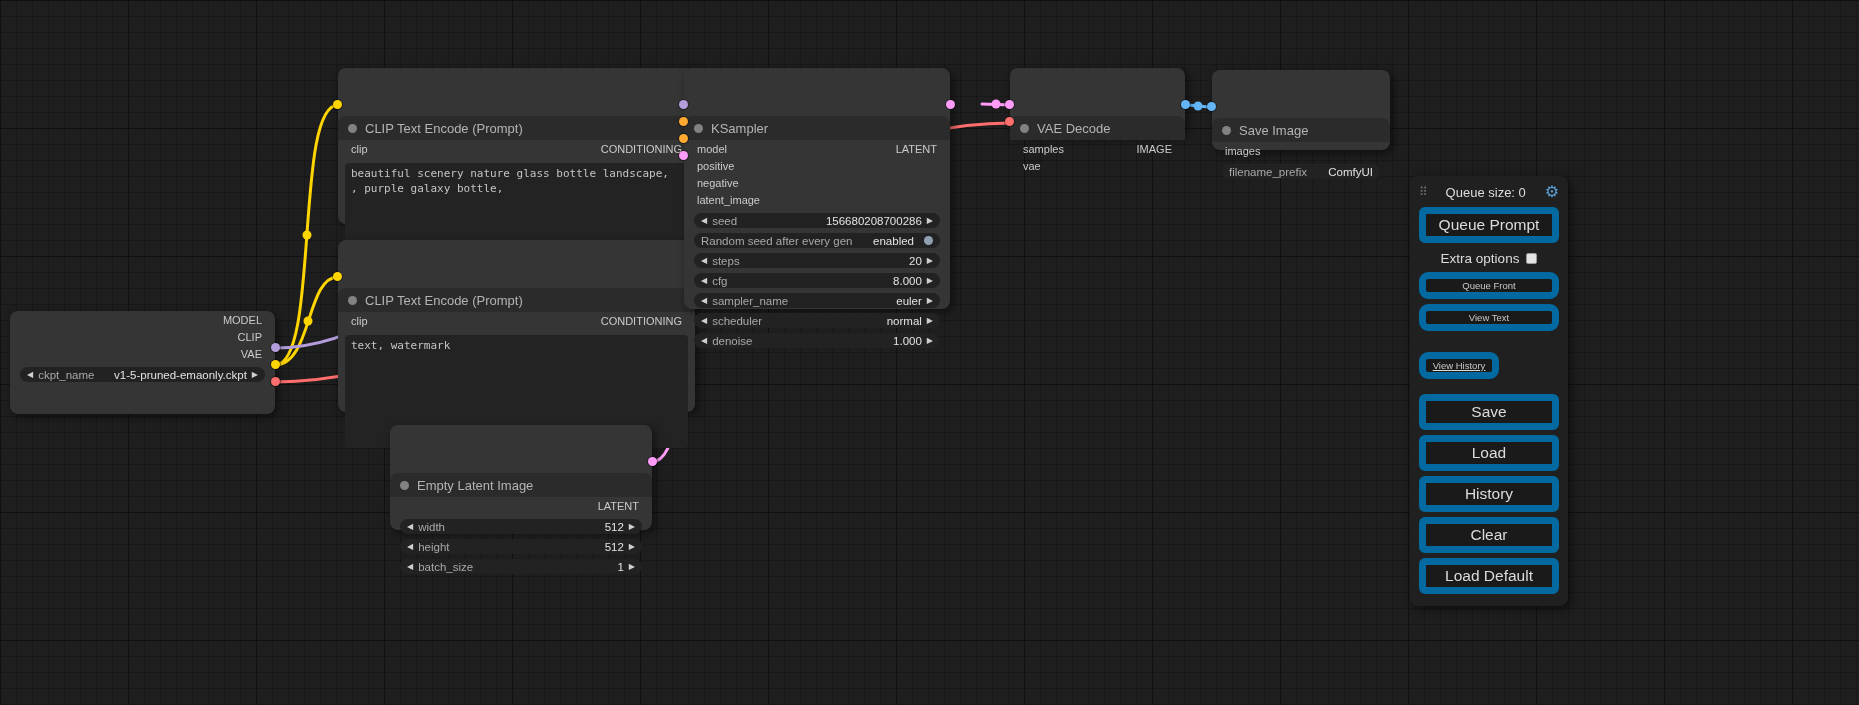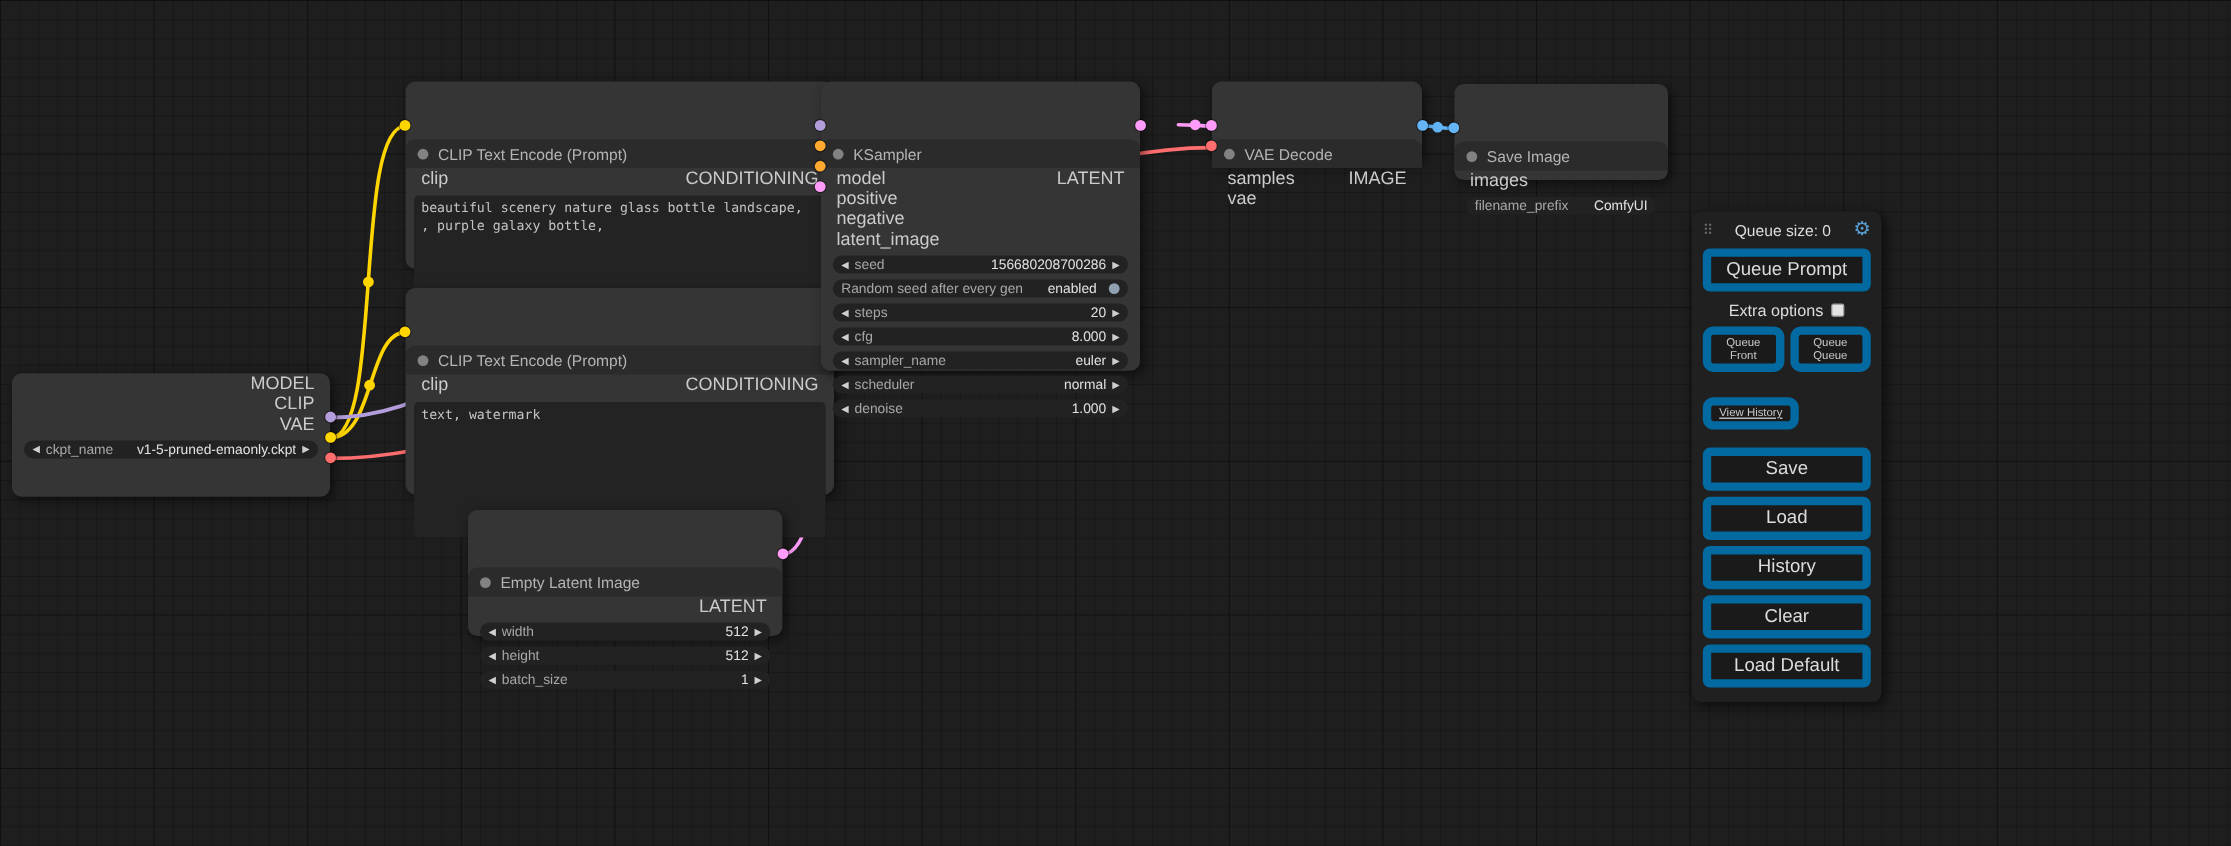--- a/index.html
+++ b/index.html
@@ -12,21 +12,21 @@
       linear-gradient(90deg,rgba(0,0,0,.20) 1px,transparent 1px),
       linear-gradient(rgba(0,0,0,.30) 1px,transparent 1px),
       linear-gradient(90deg,rgba(0,0,0,.30) 1px,transparent 1px);
     background-size:16px 16px,16px 16px,128px 128px,128px 128px;}
   .wires{position:absolute;left:0;top:0;width:1859px;height:705px;z-index:1;}
   .node{position:absolute;background:#353535;border-radius:8px;z-index:2;
     box-shadow:3px 3px 9px rgba(0,0,0,.5);font-size:12px;color:#c9c9c9;}
   .ntitle{height:24px;background:#2b2b2b;border-radius:8px 8px 0 0;display:flex;
     align-items:center;gap:8px;padding:0 10px;color:#b4b4b4;font-size:13px;margin-top:48px;}
   .tdot{width:9px;height:9px;border-radius:50%;background:#828282;flex:none;}
-  .srow{display:flex;align-items:center;height:17px;padding:0 13px;font-size:15px;color:#cbcbcb;}
+  .srow{display:flex;align-items:center;height:17px;padding:0 13px;font-size:11px;color:#cbcbcb;}
   .srow.between{justify-content:space-between;}
   .srow.right{justify-content:flex-end;}
   .pin{position:absolute;width:9px;height:9px;border-radius:50%;z-index:4;
     box-shadow:0 0 0 1px rgba(0,0,0,.35);}
   .widget{height:15px;background:#222;border-radius:8px;display:flex;align-items:center;
     margin:5px 10px 0;padding:0 7px;font-size:11.5px;color:#a8a8a8;gap:5px;}
   .widget:first-of-type{margin-top:3px;}
   .warr{color:#cfcfcf;font-size:8px;line-height:1;flex:none;}
   .wvalue{margin-left:auto;color:#e2e2e2;}
   .toggledot{width:9px;height:9px;border-radius:50%;flex:none;margin-left:5px;}
@@ -38,21 +38,21 @@
   .menu-header{display:flex;align-items:center;justify-content:space-between;font-size:13px;height:20px;}
   .handle{color:#6d6d6d;font-size:12px;letter-spacing:-1px;}
   .gear{font-size:16px;line-height:1;}
   .btn{display:block;width:100%;background:#1a1a1a;border:7px solid #0369a1;border-radius:6px;
     color:#dcdcdc;text-align:center;font-family:"Liberation Sans",sans-serif;cursor:pointer;}
   .btn-lg{font-size:15.5px;padding:2px 0;margin-top:5px;}
   .btn-sm{font-size:9.5px;padding:1px 4px;border-radius:9px;color:#c9c9c9;}
   .extra{display:flex;align-items:center;justify-content:center;gap:7px;font-size:13.5px;
     margin-top:7px;height:17px;}
   .checkbox{width:11px;height:11px;background:#e3e3e3;border:1px solid #9a9a9a;border-radius:2px;}
-  .smallrow{display:flex;gap:5px;margin-top:5px;}
+  .smallrow{display:flex;gap:5px;margin-top:5px;flex-direction:column;}
   .smallrow .btn-sm{flex:1;}
   .historyrow{display:flex;margin-top:21px;text-decoration:underline;}
   .historyrow .btn-sm{width:80px;}
   .menu-gap{height:10px;}
 </style>
 </head>
 <body>
 
 <div id="canvas">
 
@@ -259,21 +259,21 @@
       <span>Queue size: 0</span>
       <span class="gear" style="color: rgb(90, 159, 212);">⚙</span>
     </div>
     <button class="btn btn-lg">Queue Prompt</button>
     <div class="extra">
       <span>Extra options</span>
       <span class="checkbox"></span>
     </div>
     <div class="smallrow">
       <button class="btn btn-sm">Queue Front</button>
-      <button class="btn btn-sm">Queue Queue</button>
+      <button class="btn btn-sm">View Text</button>
     </div>
     <div class="historyrow">
       <button class="btn btn-sm">View History</button>
     </div>
     <div class="menu-gap"></div>
     <button class="btn btn-lg">Save</button>
     <button class="btn btn-lg">Load</button>
     <button class="btn btn-lg">History</button>
     <button class="btn btn-lg">Clear</button>
     <button class="btn btn-lg">Load Default</button>

